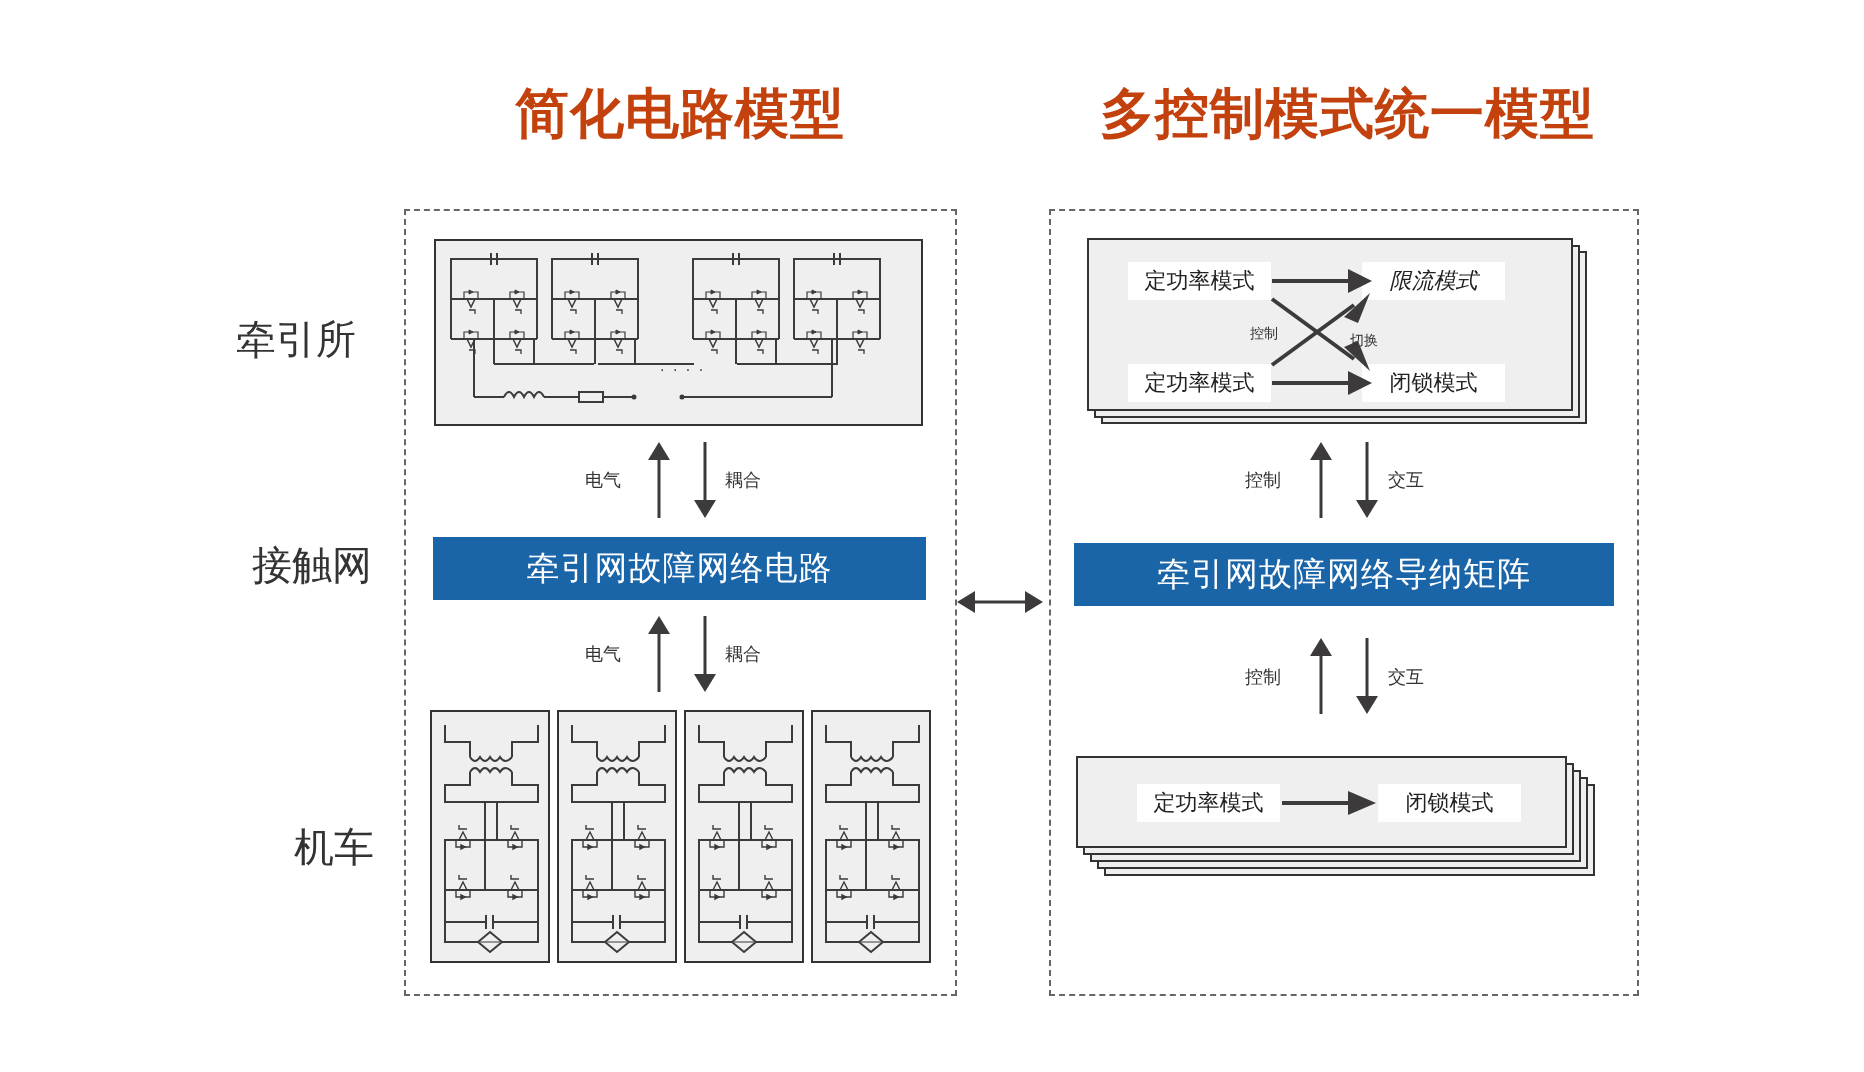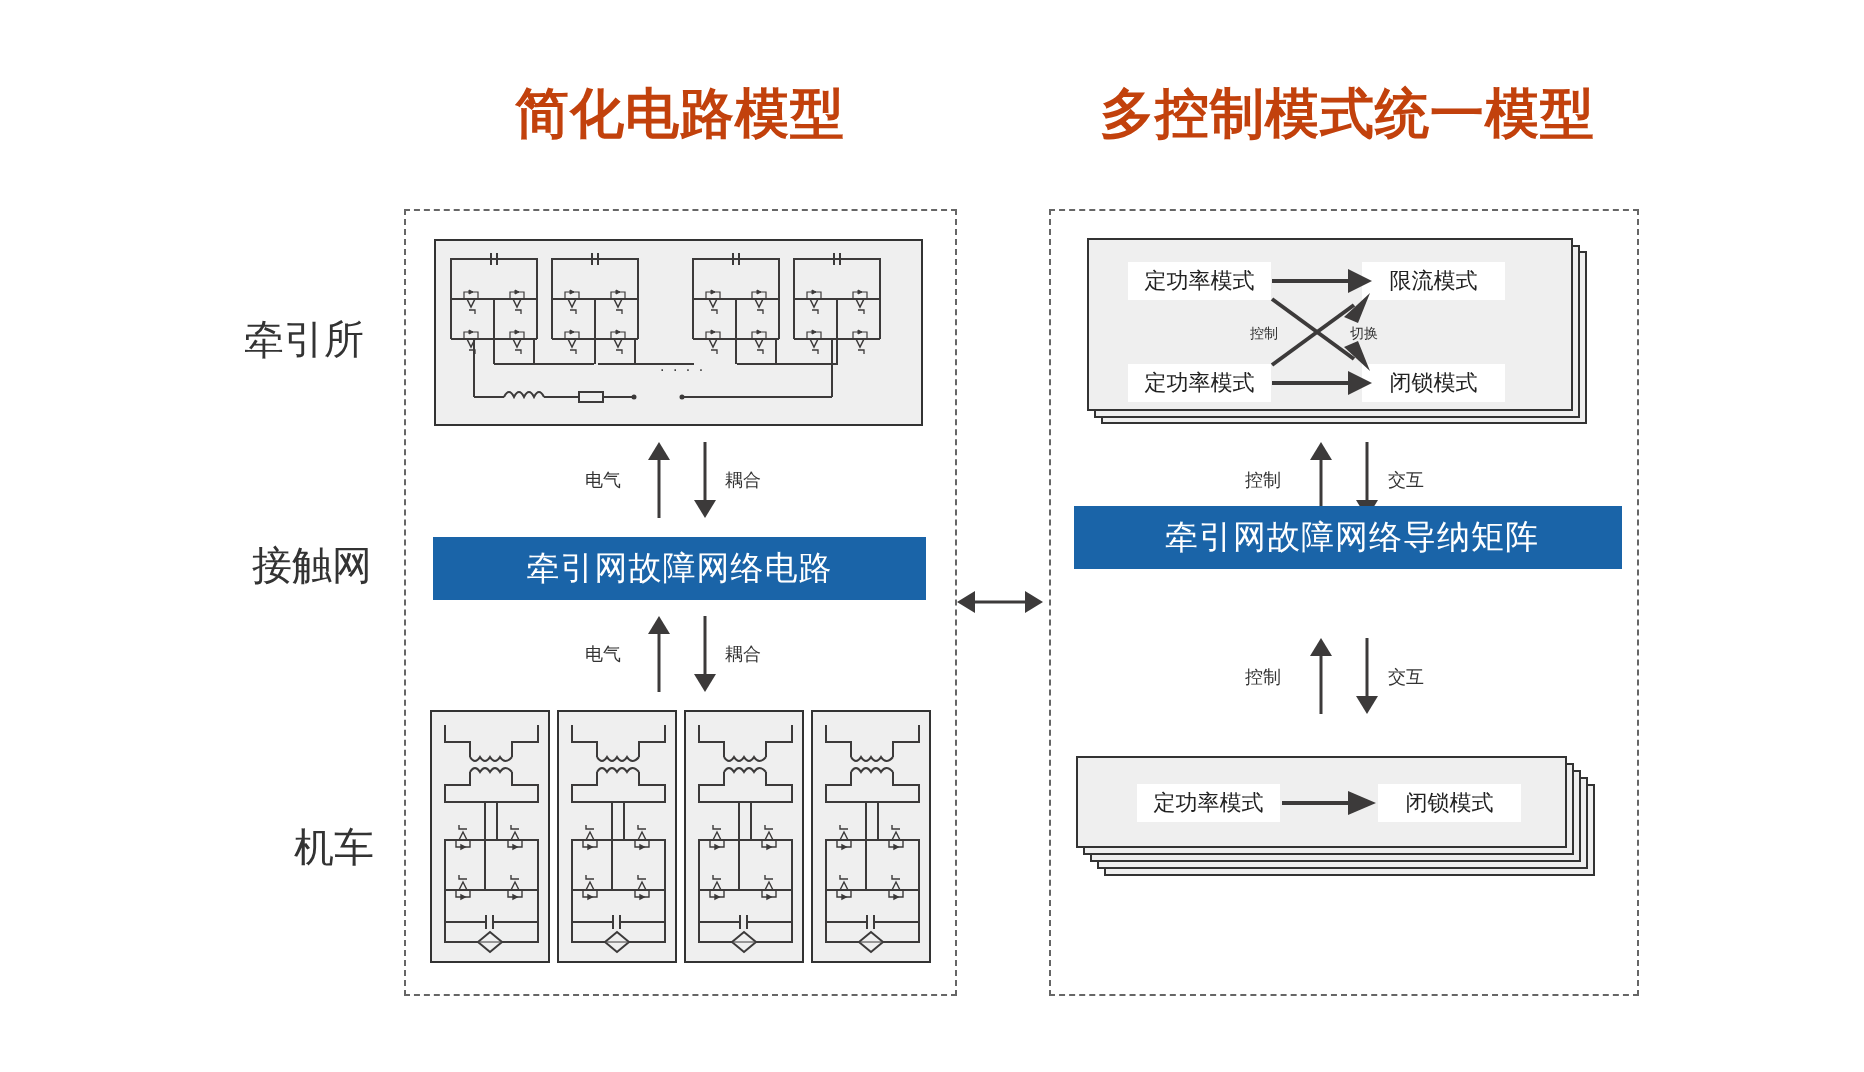--- a/index.html
+++ b/index.html
@@ -15,21 +15,21 @@
   .modebox { position:absolute; background:#fff; font-size:22px; color:#222; display:flex; align-items:center; justify-content:center; white-space:nowrap; }
   svg { position:absolute; overflow:visible; }
   .stackback { position:absolute; background:#efefef; border:2px solid #333; box-sizing:border-box; }
 </style>
 </head>
 <body>
 
 <div class="title" style="left:515px;">简化电路模型</div>
 <div class="title" style="left:1100px;text-align:right;">多控制模式统一模型</div>
 
-<div class="rowlabel" style="left:244px;top:312px;">牵引所</div>
+<div class="rowlabel" style="left:236px;top:312px;">牵引所</div>
 <div class="rowlabel" style="left:236px;top:538px;margin-left:16px;">接触网</div>
 <div class="rowlabel" style="left:258px;top:820px;margin-left:36px;">机车</div>
 
 <div class="dash" style="left:404px;top:209px;width:553px;height:787px;"></div>
 
 <div class="dash" style="left:1049px;top:209px;width:590px;height:787px;"></div>
 
 <div class="panel" style="left:434px;top:239px;width:489px;height:187px;">
   <svg width="489" height="187" viewBox="0 0 489 187" style="left:-2px;top:-2px;">
     <g id="subst-g" stroke="#3c3a3a" stroke-width="2" fill="none">
@@ -333,51 +333,51 @@
   <line x1="15" y1="15" x2="75" y2="15" stroke="#3c3a3a" stroke-width="3"></line>
   <polygon points="2,15 20,4 20,26" fill="#3c3a3a"></polygon>
   <polygon points="88,15 70,4 70,26" fill="#3c3a3a"></polygon>
 </svg>
 
 <div class="stackback" style="left:1101px;top:251px;width:486px;height:173px;"></div>
 <div class="stackback" style="left:1094px;top:245px;width:486px;height:173px;"></div>
 <div class="panel" style="left:1087px;top:238px;width:486px;height:173px;"></div>
 
 <div class="modebox" style="left:1128px;top:262px;width:143px;height:38px;">定功率模式</div>
-<div class="modebox" style="left:1362px;top:262px;width:143px;height:38px;">限流模式</div>
+<div class="modebox" style="left:1362px;top:262px;width:143px;height:38px;font-style:italic;">限流模式</div>
 <div class="modebox" style="left:1128px;top:364px;width:143px;height:38px;">定功率模式</div>
 <div class="modebox" style="left:1362px;top:364px;width:143px;height:38px;">闭锁模式</div>
 
 <svg width="130" height="140" style="left:1270px;top:265px;">
 
   <line x1="2" y1="16" x2="80" y2="16" stroke="#3c3a3a" stroke-width="4"></line>
   <polygon points="78,4 102,16 78,28" fill="#3c3a3a"></polygon>
 
   <line x1="2" y1="118" x2="80" y2="118" stroke="#3c3a3a" stroke-width="4"></line>
   <polygon points="78,106 102,118 78,130" fill="#3c3a3a"></polygon>
 
   <line x1="2" y1="34" x2="84" y2="94" stroke="#3c3a3a" stroke-width="4"></line>
   <polygon points="76,84 102,108 90,78" fill="#3c3a3a" transform="translate(-2,-2)"></polygon>
 
   <line x1="2" y1="100" x2="84" y2="40" stroke="#3c3a3a" stroke-width="4"></line>
   <polygon points="76,50 102,26 90,56" fill="#3c3a3a" transform="translate(-2,2)"></polygon>
 </svg>
 <div class="tiny" style="left:1250px;top:325px;">控制</div>
-<div class="tiny" style="left:1350px;top:325px;">切换</div>
+<div class="tiny" style="left:1350px;top:332px;">切换</div>
 
 <svg width="80" height="80" style="left:1302px;top:440px;">
   <line x1="19" y1="78" x2="19" y2="18" stroke="#3c3a3a" stroke-width="3"></line>
   <polygon points="8,20 19,2 30,20" fill="#3c3a3a"></polygon>
   <line x1="65" y1="2" x2="65" y2="62" stroke="#3c3a3a" stroke-width="3"></line>
   <polygon points="54,60 65,78 76,60" fill="#3c3a3a"></polygon>
 </svg>
 <div class="small" style="left:1245px;top:468px;">控制</div>
 <div class="small" style="left:1388px;top:468px;">交互</div>
 
-<div class="bluebar" style="left:1074px;top:506px;width:540px;height:63px;padding-left:8px;">牵引网故障网络导纳矩阵</div>
+<div class="bluebar" style="left:1074px;top:543px;width:540px;height:63px;">牵引网故障网络导纳矩阵</div>
 
 <svg width="80" height="80" style="left:1302px;top:636px;">
   <line x1="19" y1="78" x2="19" y2="18" stroke="#3c3a3a" stroke-width="3"></line>
   <polygon points="8,20 19,2 30,20" fill="#3c3a3a"></polygon>
   <line x1="65" y1="2" x2="65" y2="62" stroke="#3c3a3a" stroke-width="3"></line>
   <polygon points="54,60 65,78 76,60" fill="#3c3a3a"></polygon>
 </svg>
 <div class="small" style="left:1245px;top:665px;">控制</div>
 <div class="small" style="left:1388px;top:665px;">交互</div>
 

